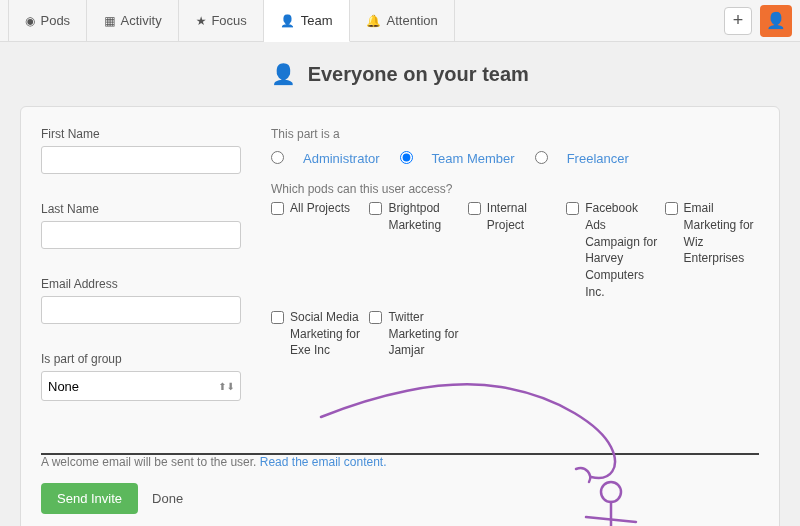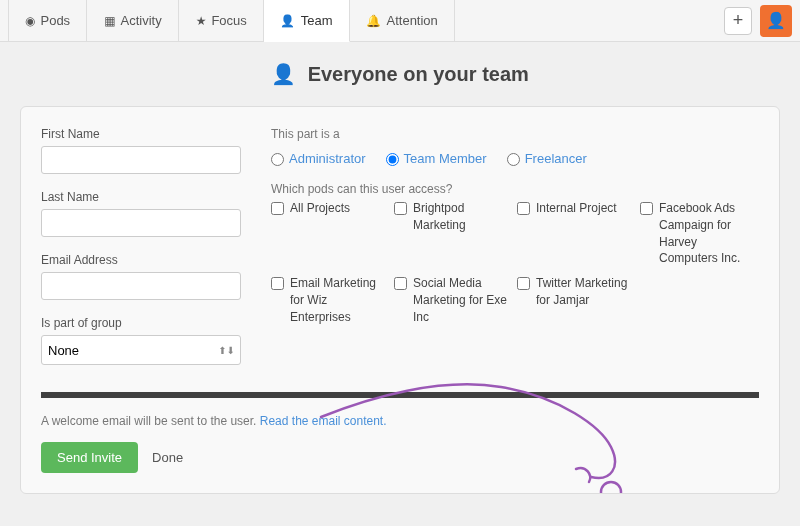--- a/index.html
+++ b/index.html
@@ -119,21 +119,21 @@
       display: flex;
       gap: 30px;
     }
 
     
     .form-left {
       width: 200px;
       flex-shrink: 0;
     }
     .form-group {
-      margin-bottom: 16px;
+      margin-bottom: 28px;
     }
     .form-label {
       display: block;
       margin-bottom: 5px;
       color: #555;
       font-size: 12px;
     }
     .form-input {
       width: 100%;
       height: 28px;
@@ -180,64 +180,63 @@
 
     
     .radio-group {
       display: flex;
       align-items: center;
       gap: 20px;
       margin-bottom: 16px;
     }
     .radio-item {
       display: flex;
-      align-items: flex-end;
-      gap: 5px;
+      align-items: flex-start;
+      gap: 19px;
       cursor: pointer;
     }
     .radio-item input[type="radio"] {
       cursor: pointer;
     }
     .radio-label {
       font-size: 13px;
     }
     .radio-label.blue { color: #4a90d9; }
 
     
     .pods-section-label {
       font-size: 12px;
       color: #777;
       margin-bottom: 4px;
     }
     .checkboxes-grid {
       display: grid;
-      grid-template-columns: repeat(4, 1fr);
+      grid-template-columns: repeat(5, 1fr);
       gap: 8px 4px;
     }
     .checkbox-item {
       display: flex;
       align-items: flex-start;
       gap: 6px;
       cursor: pointer;
     }
     .checkbox-item input[type="checkbox"] {
       margin-top: 2px;
       cursor: pointer;
     }
     .checkbox-label {
       font-size: 12px;
       color: #444;
       line-height: 1.4;
     }
 
     
     .form-bottom {
-      margin-top: 11px;
-      border-top: 6px solid #404040;
-      padding-top: 16px;
+      margin-top: 24px;
+      border-top: 2px solid #404040;
     }
     .welcome-text {
       font-size: 12px;
       color: #777;
       margin-bottom: 14px;
     }
     .welcome-text a {
       color: #4a90d9;
       text-decoration: none;
     }

